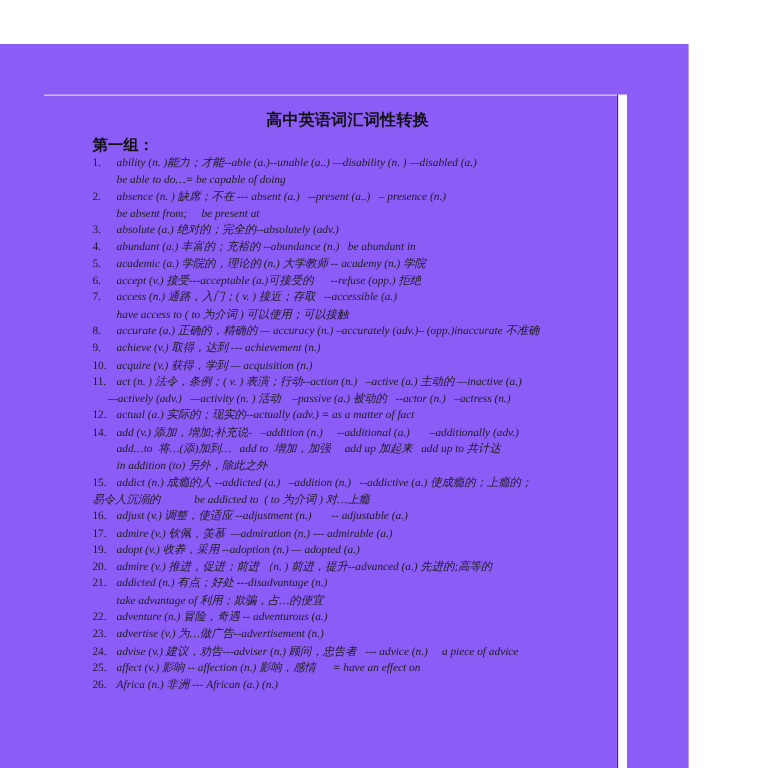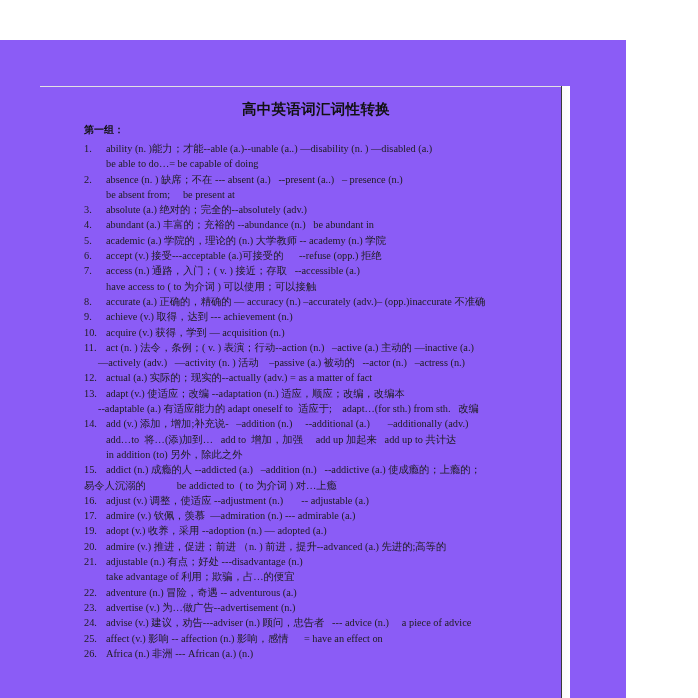--- a/index.html
+++ b/index.html
@@ -67,21 +67,21 @@
     color: #111111;
     white-space: nowrap;
   }
 
   #group-heading {
     position: absolute;
     left: 84px;
     top: 83px;
     font-family: "DejaVu Sans", sans-serif;
     font-weight: bold;
-    font-size: 10px;
+    font-size: 14px;
     color: #111111;
     white-space: nowrap;
   }
 
   #entries {
     position: absolute;
     left: 84px;
     top: 101px;
     width: 474px;
   }
@@ -103,20 +103,21 @@
     flex: 0 0 auto;
     width: 22px;
     text-align: left;
     font-size: 10.3px;
     color: #1d1d1d;
   }
   .txt {
     flex: 1 1 auto;
     white-space: pre-wrap;
     word-break: break-word;
+    font-style: italic;
   }
   
   .cont .num { width: 22px; }
   
   .cont-flush .num { width: 0px; }
   
   .cont-half .num { width: 14px; }
 
   .txt, .num { font-family: "Liberation Serif", "DejaVu Serif", serif; }
 </style>
@@ -170,24 +171,20 @@
           <div class="line"><span class="num">10.</span><span class="txt">acquire (v.) 获得，学到 — acquisition (n.)</span></div>
         </div>
         <div class="entry">
           <div class="line"><span class="num">11.</span><span class="txt">act (n. ) 法令，条例；( v. ) 表演；行动--action (n.)   –active (a.) 主动的 —inactive (a.)</span></div>
           <div class="line cont-half"><span class="num"></span><span class="txt">—actively (adv.)   —activity (n. ) 活动    –passive (a.) 被动的   --actor (n.)   –actress (n.)</span></div>
         </div>
         <div class="entry">
           <div class="line"><span class="num">12.</span><span class="txt">actual (a.) 实际的；现实的--actually (adv.) = as a matter of fact</span></div>
         </div>
         <div class="entry">
-          <div class="line"><span class="num">13.</span><span class="txt">adapt (v.) 使适应；改编 --adaptation (n.) 适应，顺应；改编，改编本</span></div>
-          <div class="line cont-half"><span class="num"></span><span class="txt">--adaptable (a.) 有适应能力的 adapt oneself to  适应于;    adapt…(for sth.) from sth.   改编</span></div>
-        </div>
-        <div class="entry">
           <div class="line"><span class="num">14.</span><span class="txt">add (v.) 添加，增加;补充说-   –addition (n.)     --additional (a.)       –additionally (adv.)</span></div>
           <div class="line cont"><span class="num"></span><span class="txt">add…to  将…(添)加到…   add to  增加，加强     add up 加起来   add up to 共计达</span></div>
           <div class="line cont"><span class="num"></span><span class="txt">in addition (to) 另外，除此之外</span></div>
         </div>
         <div class="entry">
           <div class="line"><span class="num">15.</span><span class="txt">addict (n.) 成瘾的人 --addicted (a.)   –addition (n.)   --addictive (a.) 使成瘾的；上瘾的；</span></div>
           <div class="line cont-flush"><span class="num"></span><span class="txt">易令人沉溺的            be addicted to  ( to 为介词 ) 对…上瘾</span></div>
         </div>
         <div class="entry">
           <div class="line"><span class="num">16.</span><span class="txt">adjust (v.) 调整，使适应 --adjustment (n.)       -- adjustable (a.)</span></div>
@@ -195,21 +192,21 @@
         <div class="entry">
           <div class="line"><span class="num">17.</span><span class="txt">admire (v.) 钦佩，羡慕  —admiration (n.) --- admirable (a.)</span></div>
         </div>
         <div class="entry">
           <div class="line"><span class="num">19.</span><span class="txt">adopt (v.) 收养，采用 --adoption (n.) — adopted (a.)</span></div>
         </div>
         <div class="entry">
           <div class="line"><span class="num">20.</span><span class="txt">admire (v.) 推进，促进；前进 （n. ) 前进，提升--advanced (a.) 先进的;高等的</span></div>
         </div>
         <div class="entry">
-          <div class="line"><span class="num">21.</span><span class="txt">adjustable (n.) 有点；好处 ---disadvantage (n.)</span></div>
+          <div class="line"><span class="num">21.</span><span class="txt">addicted (n.) 有点；好处 ---disadvantage (n.)</span></div>
           <div class="line cont"><span class="num"></span><span class="txt">take advantage of 利用；欺骗，占…的便宜</span></div>
         </div>
         <div class="entry">
           <div class="line"><span class="num">22.</span><span class="txt">adventure (n.) 冒险，奇遇 -- adventurous (a.)</span></div>
         </div>
         <div class="entry">
           <div class="line"><span class="num">23.</span><span class="txt">advertise (v.) 为…做广告--advertisement (n.)</span></div>
         </div>
         <div class="entry">
           <div class="line"><span class="num">24.</span><span class="txt">advise (v.) 建议，劝告---adviser (n.) 顾问，忠告者   --- advice (n.)     a piece of advice</span></div>

